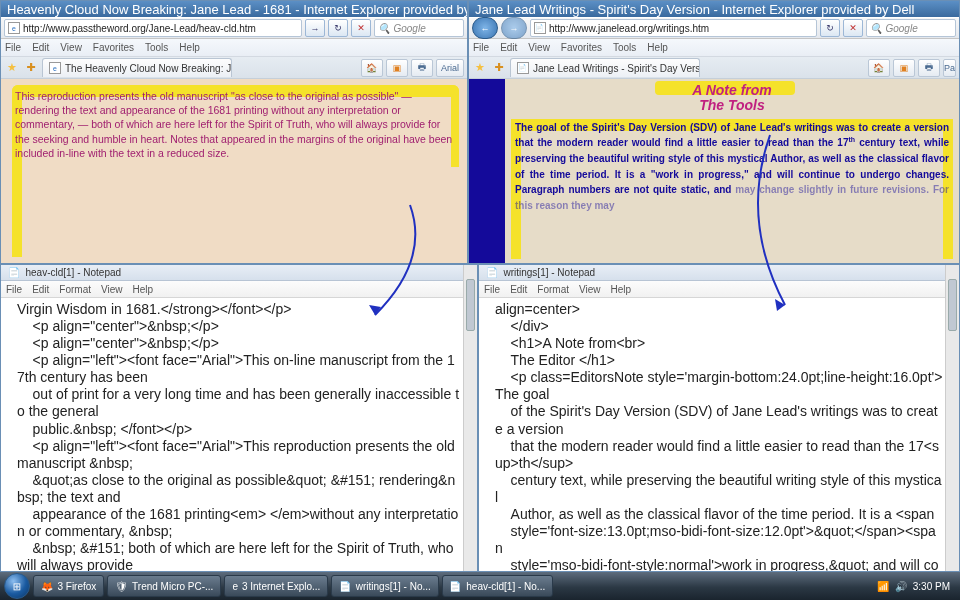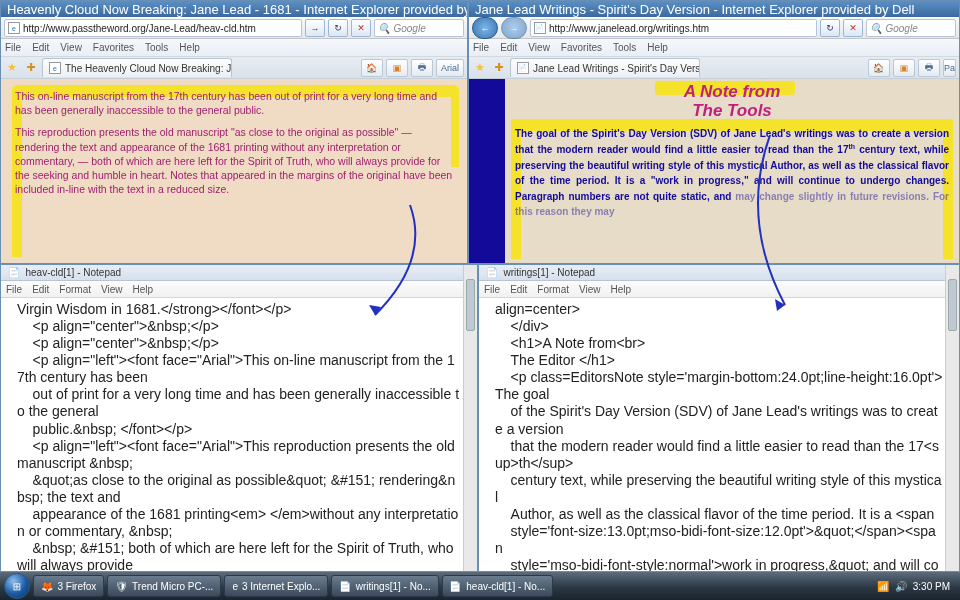--- a/index.html
+++ b/index.html
@@ -21,21 +21,21 @@
 .spacer { flex:1; }
 .page { flex:1; overflow:hidden; font-size:10.5px; line-height:1.35; }
 .page1 { background:#f0dcc5; padding:10px 14px 8px 14px; position:relative; }
 .page1 .hl-top { position:absolute; top:6px; left:11px; right:8px; height:12px; background:#f5e22a; border-radius:6px 6px 0 0; }
 .page1 .hl-l { position:absolute; top:6px; left:11px; width:10px; bottom:6px; background:#f5e22a; border-radius:6px 0 0 0; }
 .page1 .hl-r { position:absolute; top:6px; right:8px; width:8px; bottom:96px; background:#f5e22a; border-radius:0 6px 0 0; }
 .page1 p { color:#a02070; font-family:Arial,sans-serif; position:relative; z-index:1; margin-bottom:8px; text-align:left; }
 .page2 { background:#140a9a; display:flex; position:relative; }
 .page2 .side { width:36px; background:#140a9a; }
 .page2 .body { flex:1; background:#e6dcc8; padding:4px 10px 6px 10px; text-align:justify; color:#140a9a; font-family:Arial,sans-serif; font-weight:bold; position:relative; }
-.page2 .ttl { color:#c02080; font-family:"Times New Roman",serif; font-size:17px; font-weight:bold; font-style:italic; text-align:center; line-height:1.1; margin-bottom:6px; position:relative; z-index:2; }
+.page2 .ttl { color:#c02080; font-family:"Times New Roman",serif; font-size:14px; font-weight:bold; font-style:italic; text-align:center; line-height:1.1; margin-bottom:6px; position:relative; z-index:2; }
 .page2 .hl2 { position:absolute; background:#f5e22a; z-index:0; }
 .page2 .para { position:relative; z-index:1; font-size:10px; line-height:1.55; }
 .np-menubar { height:17px; background:linear-gradient(#fcfcfc,#f1f1f1); border-bottom:1px solid #d6d6d6; display:flex; align-items:center; font-size:10px; color:#555; padding:0 5px; gap:10px; }
 .np-title { height:16px; background:linear-gradient(#e8eef6,#d6e0ec); border-bottom:1px solid #b7c4d4; font-size:10px; color:#333; display:flex; align-items:center; padding:0 7px; gap:5px; }
 .np-body { flex:1; background:#fff; font-family:"Lucida Console",Consolas,monospace; font-size:14px; color:#222; padding:3px 16px; white-space:pre-wrap; word-break:break-all; overflow:hidden; line-height:1.22; }
 .taskbar { position:absolute; bottom:0; left:0; right:0; height:28px; background:linear-gradient(#5d6c7d,#2b3844 55%,#1a242e); display:flex; align-items:center; padding:0 4px; gap:3px; }
 .orb { width:26px; height:26px; border-radius:50%; background:radial-gradient(circle at 35% 30%,#8dbef0,#1a5aa0 55%,#0b3566); border:1px solid #2a5a8a; display:flex; align-items:center; justify-content:center; color:#fff; font-size:10px; }
 .tbwin { height:22px; padding:0 7px; background:linear-gradient(#6a7c8e,#3a4a5a); border:1px solid #2a3a4a; border-radius:3px; display:flex; align-items:center; font-size:10px; color:#fff; gap:4px; max-width:130px; overflow:hidden; white-space:nowrap; }
 .tray { margin-left:auto; display:flex; align-items:center; gap:5px; color:#fff; font-size:10px; padding-right:6px; }
 .arrow { position:absolute; pointer-events:none; z-index:50; }
@@ -85,21 +85,20 @@
     <div class="tbtn" style="color:#e08020">▣</div>
     <div class="tbtn">🖶</div>
     <div class="tbtn" style="width:auto;padding:0 4px">
         <span>Arial</span>
       </div>
   </div>
   <div class="page page1">
     <div class="hl-top"></div>
     <div class="hl-l"></div>
     <div class="hl-r"></div>
-    <p>This on-line manuscript from the 17th century has been out of print for a very long time and has been generally inaccessible to the general public.</p>
     <p>This reproduction presents the old manuscript   "as close to the original as possible" — rendering  the text and appearance of the 1681 printing without any interpretation or commentary,      — both of which are here left for the Spirit of Truth, who will always provide for the seeking and humble in heart.  Notes that appeared in the margins of the original have been included in-line with the text in a reduced size.</p>
   </div>
 </div>
 
 <div class="pane" style="left:468px; top:0; width:492px; height:264px;">
   <div class="titlebar">
       <span>Jane Lead Writings - Spirit's Day Version - Internet Explorer provided by Dell</span>
     </div>
   <div class="navbar">
     <div class="nav-btn big">←</div>

